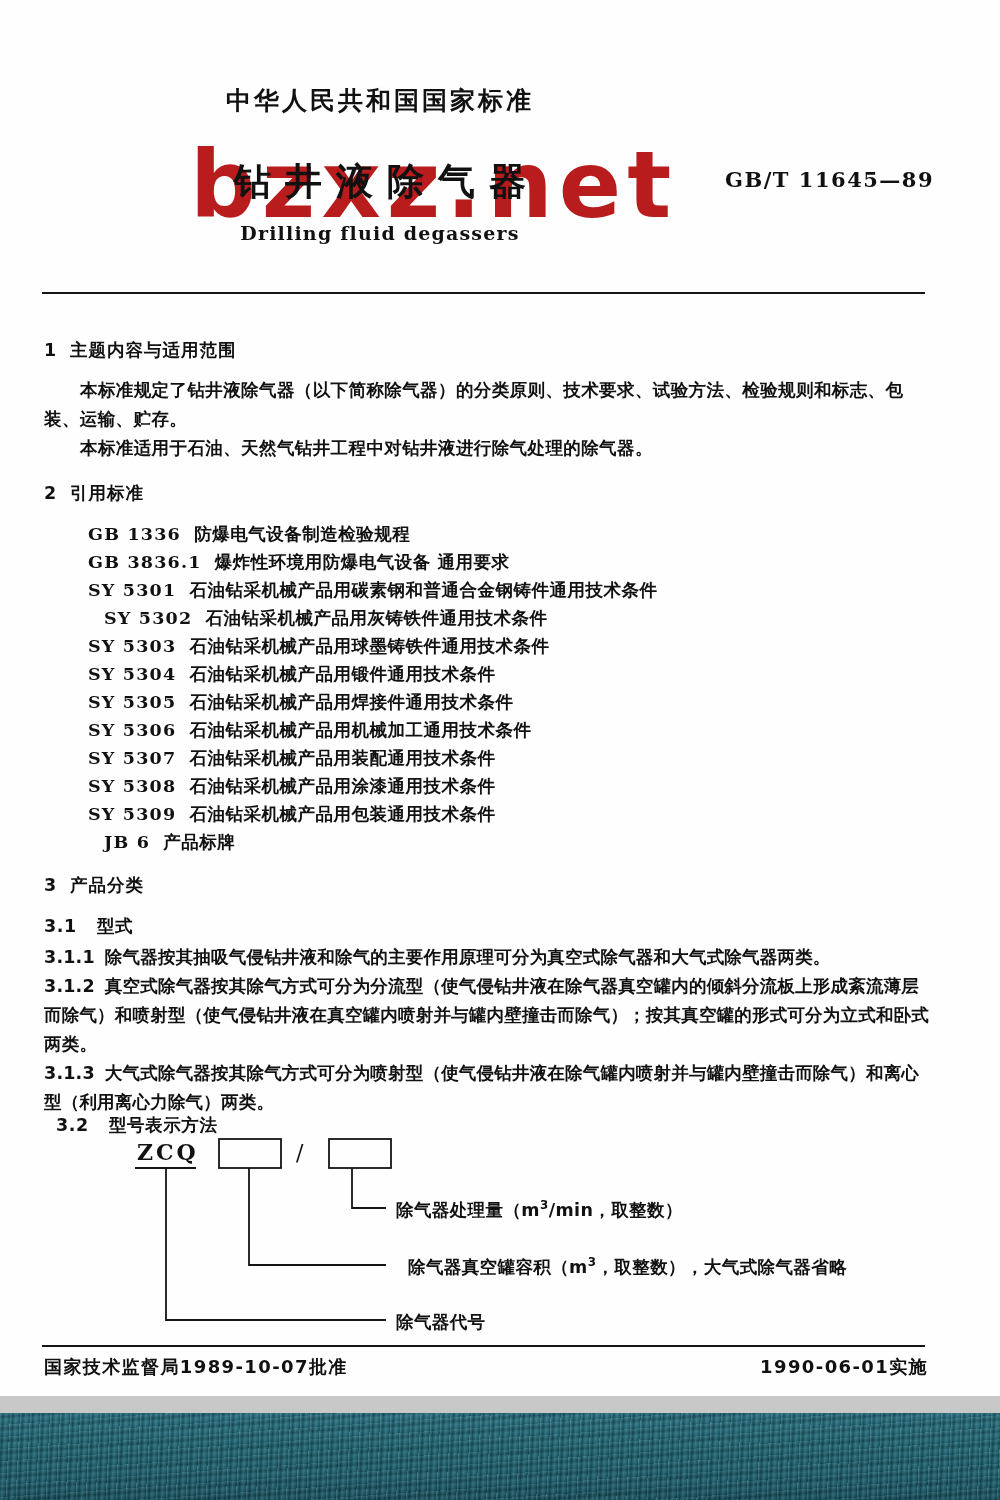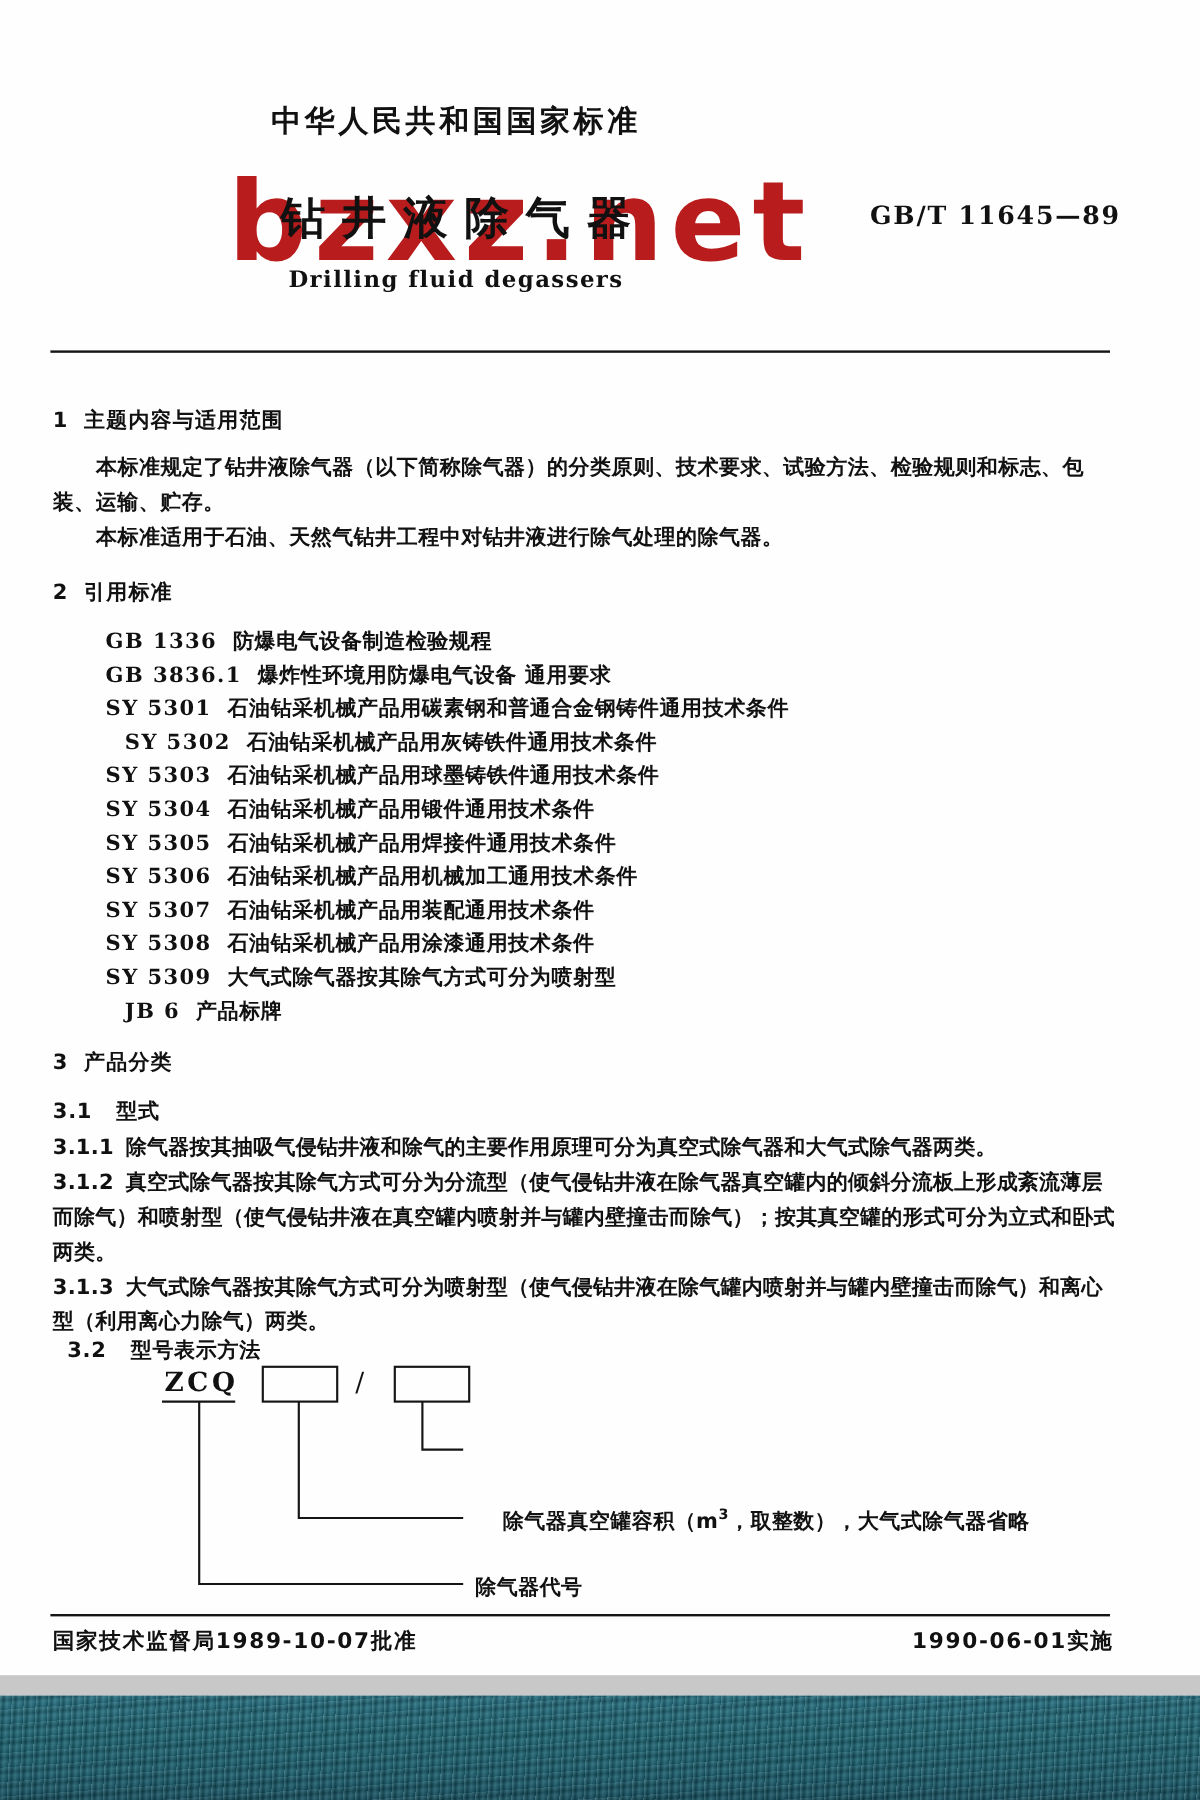--- a/index.html
+++ b/index.html
@@ -316,21 +316,21 @@
     <div class="refline" style="left:88px; top:718px;">
       <span class="refcode">SY  5306</span>&nbsp;&nbsp;<span>石油钻采机械产品用机械加工通用技术条件</span>
     </div>
     <div class="refline" style="left:88px; top:746px;">
       <span class="refcode">SY  5307</span>&nbsp;&nbsp;<span>石油钻采机械产品用装配通用技术条件</span>
     </div>
     <div class="refline" style="left:88px; top:774px;">
       <span class="refcode">SY  5308</span>&nbsp;&nbsp;<span>石油钻采机械产品用涂漆通用技术条件</span>
     </div>
     <div class="refline" style="left:88px; top:802px;">
-      <span class="refcode">SY  5309</span>&nbsp;&nbsp;<span>大气式除气器按其除气方式可分为喷射型</span>
+      <span class="refcode">SY  5309</span>&nbsp;&nbsp;<span>石油钻采机械产品用包装通用技术条件</span>
     </div>
     <div class="refline" style="left:104px; top:830px;">
       <span class="refcode">JB  6</span>&nbsp;&nbsp;<span>产品标牌</span>
     </div>
 
     <div class="sec-head" style="left:44px; top:873px;">
       <span class="sec-num">3</span><span>产品分类</span>
     </div>
 
     <div class="subhead" style="left:44px; top:914px;">
@@ -365,21 +365,24 @@
 
     <rect x="329" y="1139" width="62" height="29" fill="none" stroke="#151515" stroke-width="1.8"></rect>
 
     <polyline points="352,1168 352,1208 386,1208" fill="none" stroke="#151515" stroke-width="1.8"></polyline>
 
     <polyline points="249,1168 249,1265 386,1265" fill="none" stroke="#151515" stroke-width="1.8"></polyline>
 
     <polyline points="166,1168 166,1320 386,1320" fill="none" stroke="#151515" stroke-width="1.8"></polyline>
   </svg>
 
-  <div class="dlabel" style="left:419px; top:1255px;">
+  <div class="dlabel" style="left:396px; top:1198px;">
+    除气器处理量（m<span class="sup">3</span>/min，取整数）
+  </div>
+  <div class="dlabel" style="left:408px; top:1255px;">
     除气器真空罐容积（m<span class="sup">3</span>，取整数），大气式除气器省略
   </div>
   <div class="dlabel" style="left:396px; top:1310px;">除气器代号</div>
 
   <div class="foot-rule"></div>
   <div class="foot-left">国家技术监督局1989-10-07批准</div>
   <div class="foot-right">1990-06-01实施</div>
 
 </div>
 

